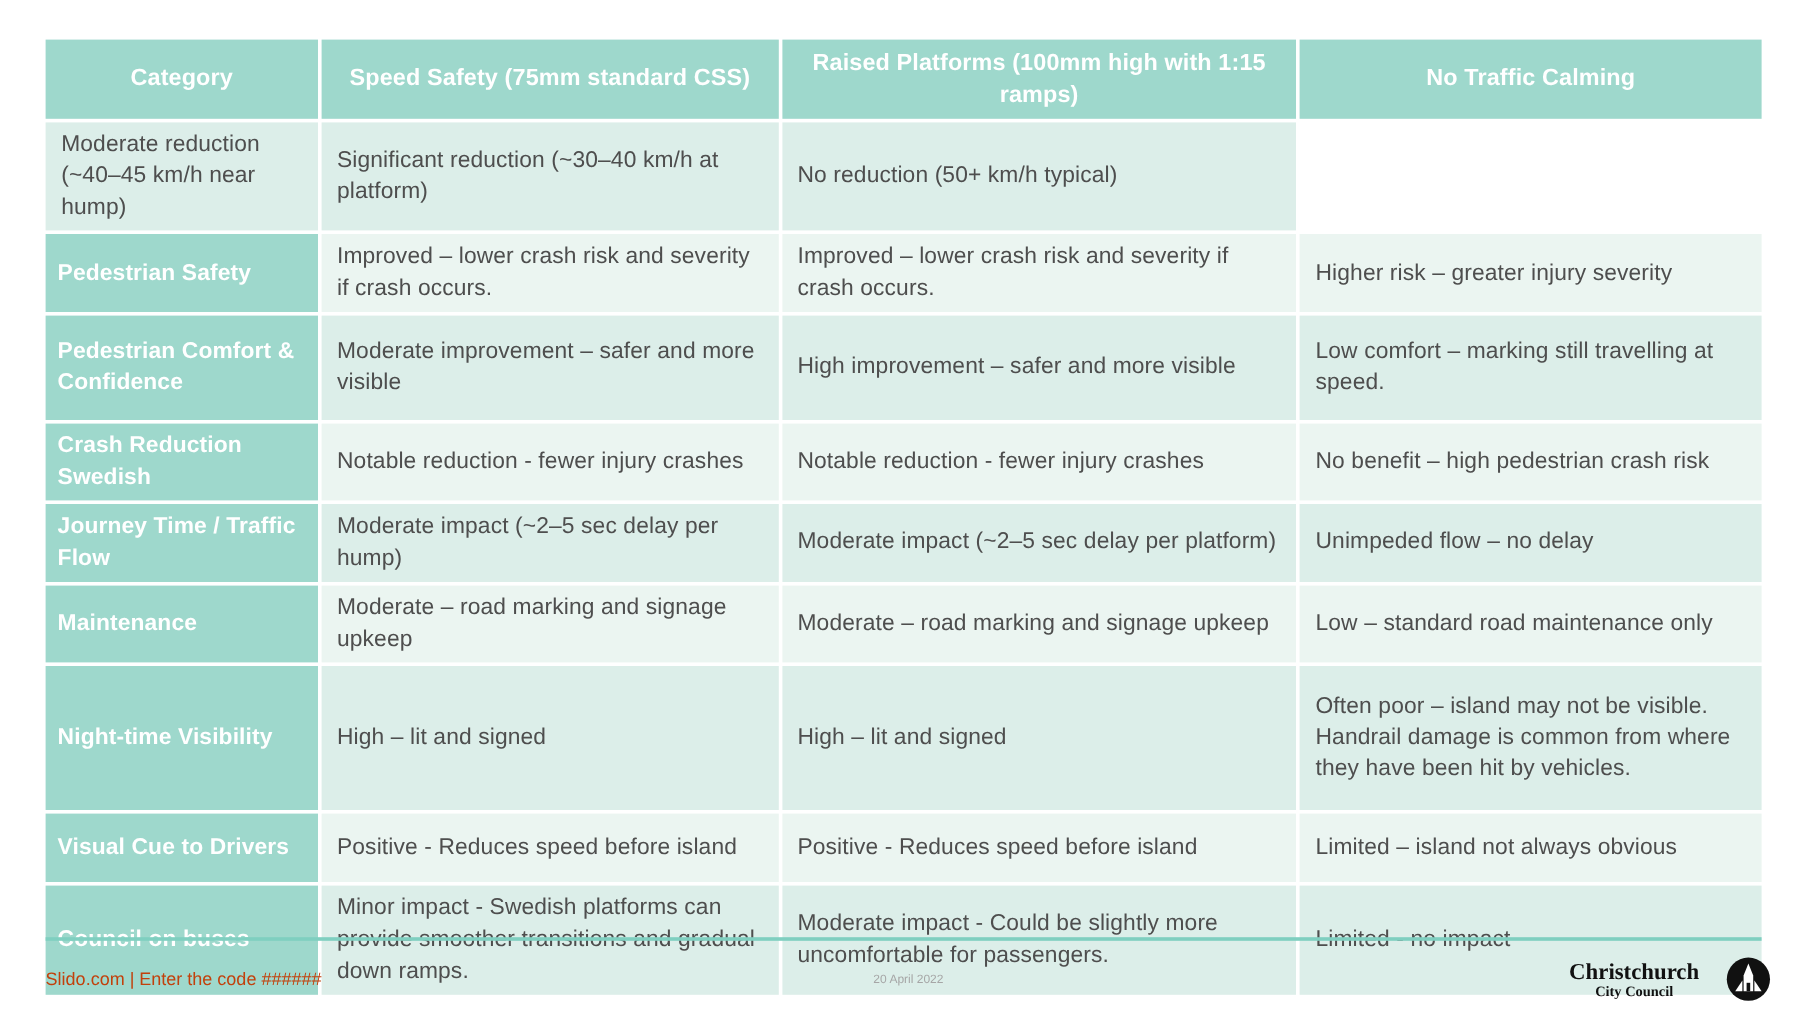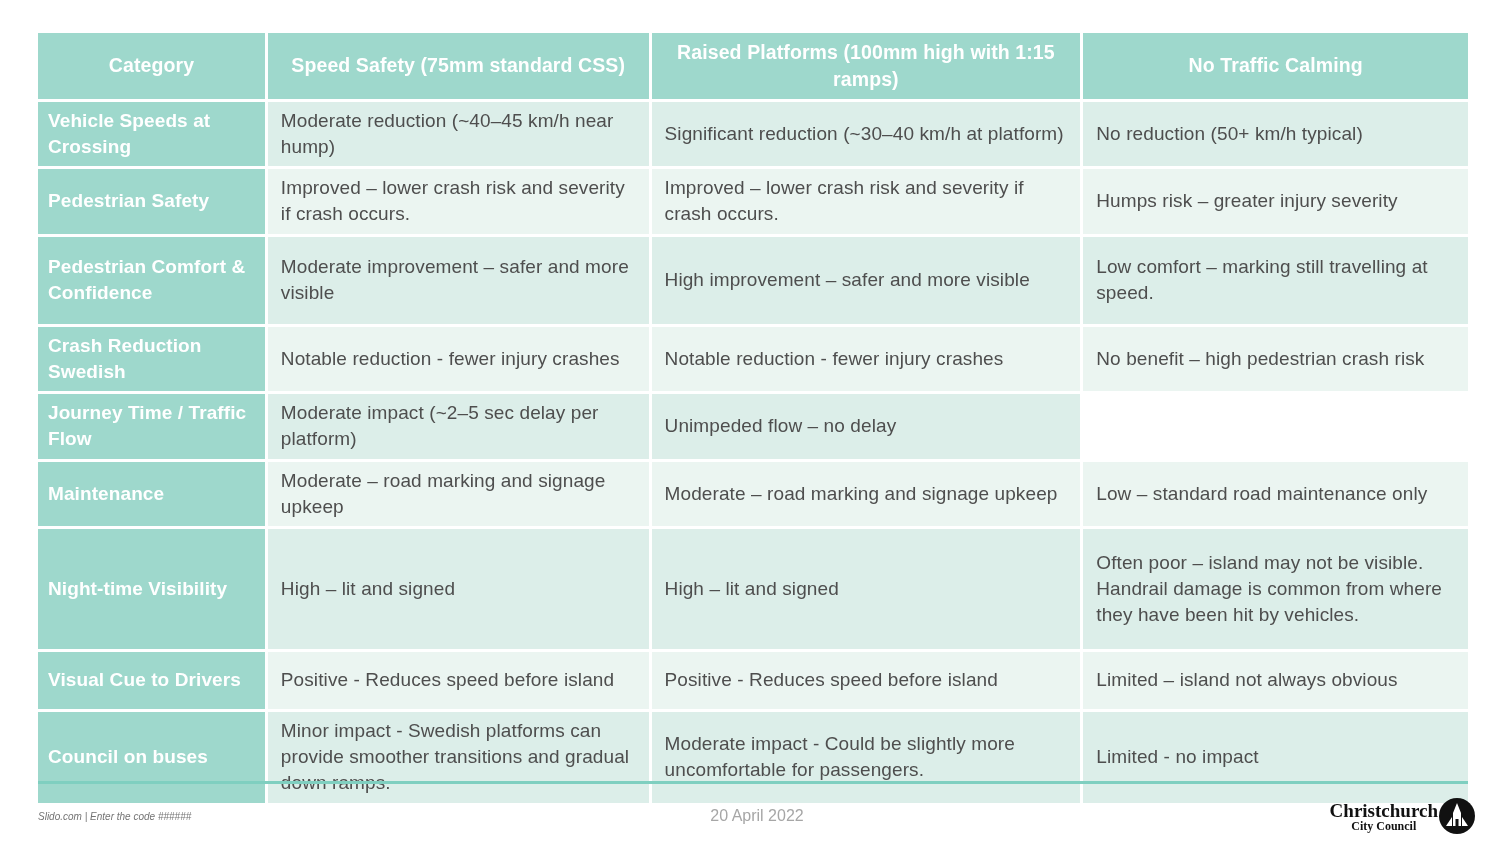--- a/index.html
+++ b/index.html
@@ -60,37 +60,36 @@
     background: #7fcfc0;
   }
   .footer {
     position: absolute;
     left: 38px; right: 30px; top: 793px;
     height: 46px;
     display: flex;
     align-items: center;
   }
   .footer-left {
-    color: #737373;
-    font-size: 10px;
+    color: #c2410c;
+    font-size: 15px;
     flex: 1;
-    font-style: italic;
   }
   .footer-center {
     color: #a6a6a6;
-    font-size: 16px;
+    font-size: 10px;
     text-align: center;
     flex: 1;
   }
   .footer-right {
     flex: 1;
     display: flex;
     justify-content: flex-end;
     align-items: center;
-    gap: 0;
+    gap: 22px;
   }
   .ccc-text {
     text-align: center;
     font-family: "Liberation Serif", serif;
     font-weight: bold;
     color: #111111;
     line-height: 1.0;
   }
   .ccc-line1 { font-size: 19px; }
   .ccc-line2 { font-size: 12px; }
@@ -104,49 +103,49 @@
   <div class="table-wrap">
 
     <div class="trow" style="--h:57px">
       <div class="cell head">Category</div>
       <div class="cell head">Speed Safety (75mm standard CSS)</div>
       <div class="cell head">Raised Platforms (100mm high with 1:15 ramps)</div>
       <div class="cell head">No Traffic Calming</div>
     </div>
 
     <div class="trow shade-a" style="--h:63px">
-      <div class="cell cat">Vehicle Speeds at Crossing</div>
       <div class="cell body-cell">Moderate reduction (~40–45 km/h near hump)</div>
       <div class="cell body-cell">Significant reduction (~30–40 km/h at platform)</div>
       <div class="cell body-cell">No reduction (50+ km/h typical)</div>
     </div>
 
     <div class="trow shade-b" style="--h:56px">
       <div class="cell cat">Pedestrian Safety</div>
       <div class="cell body-cell">Improved – lower crash risk and severity if crash occurs.</div>
       <div class="cell body-cell">Improved – lower crash risk and severity if crash occurs.</div>
-      <div class="cell body-cell">Humps risk – greater injury severity</div>
+      <div class="cell body-cell">Higher risk – greater injury severity</div>
     </div>
 
     <div class="trow shade-a" style="--h:87px">
       <div class="cell cat">Pedestrian Comfort &amp; Confidence</div>
       <div class="cell body-cell">Moderate improvement – safer and more visible</div>
       <div class="cell body-cell">High improvement – safer and more visible</div>
       <div class="cell body-cell">Low comfort – marking still travelling at speed.</div>
     </div>
 
     <div class="trow shade-b" style="--h:58px">
       <div class="cell cat">Crash Reduction Swedish</div>
       <div class="cell body-cell">Notable reduction - fewer injury crashes</div>
       <div class="cell body-cell">Notable reduction - fewer injury crashes</div>
       <div class="cell body-cell">No benefit – high pedestrian crash risk</div>
     </div>
 
     <div class="trow shade-a" style="--h:56px">
       <div class="cell cat">Journey Time / Traffic Flow</div>
+      <div class="cell body-cell">Moderate impact (~2–5 sec delay per hump)</div>
       <div class="cell body-cell">Moderate impact (~2–5 sec delay per platform)</div>
       <div class="cell body-cell">Unimpeded flow – no delay</div>
     </div>
 
     <div class="trow shade-b" style="--h:57px">
       <div class="cell cat">Maintenance</div>
       <div class="cell body-cell">Moderate – road marking and signage upkeep</div>
       <div class="cell body-cell">Moderate – road marking and signage upkeep</div>
       <div class="cell body-cell">Low – standard road maintenance only</div>
     </div>

